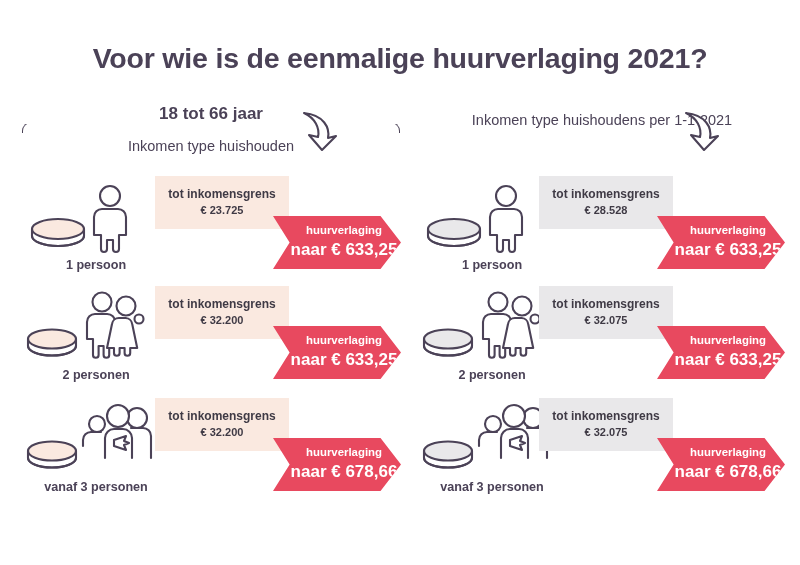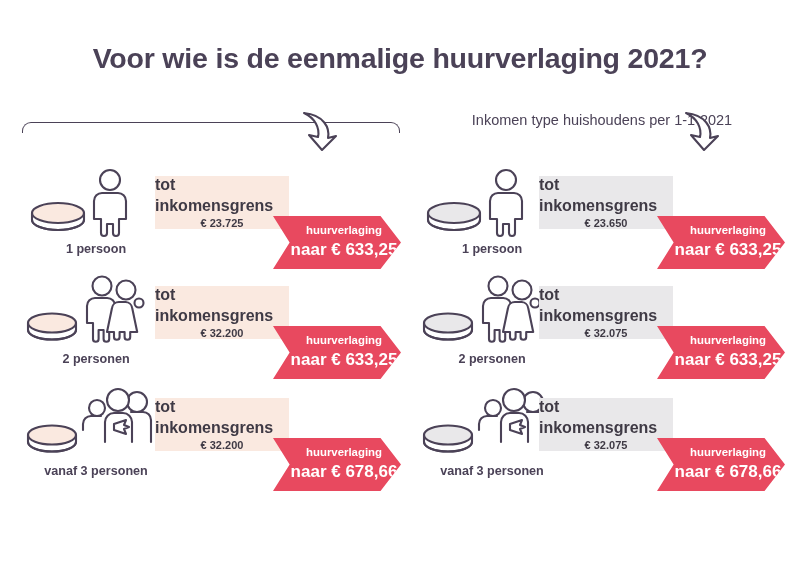--- a/index.html
+++ b/index.html
@@ -54,21 +54,21 @@
 
   
   .row { position: absolute; height: 110px; }
   .row.c-left  { left: 22px; width: 390px; }
   .row.c-right { left: 418px; width: 382px; }
   .row.r0 { top: 158px; }
   .row.r1 { top: 268px; }
   .row.r2 { top: 380px; }
 
   .icon-block {
-    position: absolute; left: 0; top: 0; width: 148px; height: 110px;
+    position: absolute; left: 0; top: 16px; width: 148px; height: 110px;
   }
   .icon-art { position: absolute; left: 0; top: 0; width: 148px; height: 82px; }
   .icon-label {
     position: absolute; left: 0; top: 84px; width: 148px;
     text-align: center;
     font-size: 12.6px; font-weight: 700; color: #4b4257;
     white-space: nowrap;
   }
 
   
@@ -82,21 +82,21 @@
   .row.c-right .bar { left: 121px; width: 248px; }
 
   .bar-left {
     position: absolute; left: 0; top: 0; height: 53px; width: 134px;
     display: flex; flex-direction: column;
     align-items: center; justify-content: center;
     z-index: 1;
   }
   .bar-left.pink { background: #fae9e0; }
   .bar-left.gray { background: #e9e8ea; }
-  .bar-left .l1 { font-size: 16px; font-weight: 700; color: #3f3a45; line-height: 1.32; }
+  .bar-left .l1 { font-size: 12px; font-weight: 700; color: #3f3a45; line-height: 1.32; }
   .bar-left .l2 { font-size: 11px; font-weight: 700; color: #3f3a45; line-height: 1.32; }
 
   .bar-right {
     position: absolute; left: 118px; top: 0; height: 53px; width: 128px;
     background: #e8495f;
     z-index: 2;
     clip-path: polygon(0 0, 84% 0, 100% 50%, 84% 100%, 0 100%, 13% 50%);
     display: flex; flex-direction: column;
     align-items: center; justify-content: center;
     padding-left: 14px;
@@ -110,21 +110,23 @@
 
 <div id="page">
 
   <div class="title">Voor wie is de eenmalige huurverlaging 2021?</div>
 
   <div class="col-head left">
     <div class="head-rule">
       <div class="cap" style="left:0;"></div>
       <div class="line" style="left:9px; right:9px;"></div>
       <div class="cap r" style="right:0;"></div>
-    </div>
+      <div class="head-title">18 tot 66 jaar</div>
+    </div>
+    <div class="head-sub">Inkomen type huishouden</div>
   </div>
 
   <div class="col-head right">
     <div class="head-sub">Inkomen type huishoudens per 1-1-2021</div>
   </div>
 
   <div class="row c-left r0">
     <div class="icon-block">
       <div class="icon-art">
         <svg viewBox="0 0 148 82" width="148" height="82">
@@ -240,21 +242,21 @@
 
     <div class="down-arrow">
       <svg viewBox="0 0 46 44" width="46" height="44">
         <path d="M10 5 C 30 7, 36 20, 34 30 L 42 28 L 28 42 L 15 27 L 24 29 C 26 20, 21 10, 10 5 Z" fill="#fff" stroke="#4b4257" stroke-width="2.1" stroke-linejoin="round"></path>
       </svg>
     </div>
 
     <div class="bar">
       <div class="bar-left gray">
         <span class="l1">tot inkomensgrens</span>
-        <span class="l2">€ 23.650</span>
+        <span class="l2">€ 28.528</span>
       </div>
       <div class="bar-right">
         <span class="l1">huurverlaging</span>
         <span class="l2">naar € 633,25</span>
       </div>
     </div>
   </div>
 
   <div class="row c-right r1">
     <div class="icon-block">

